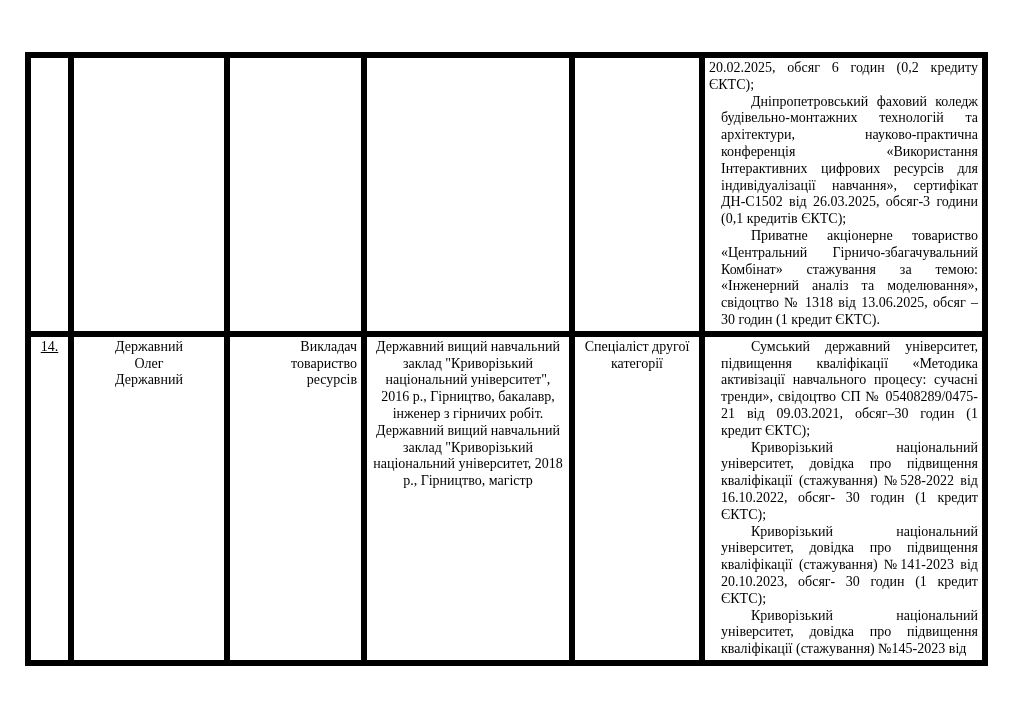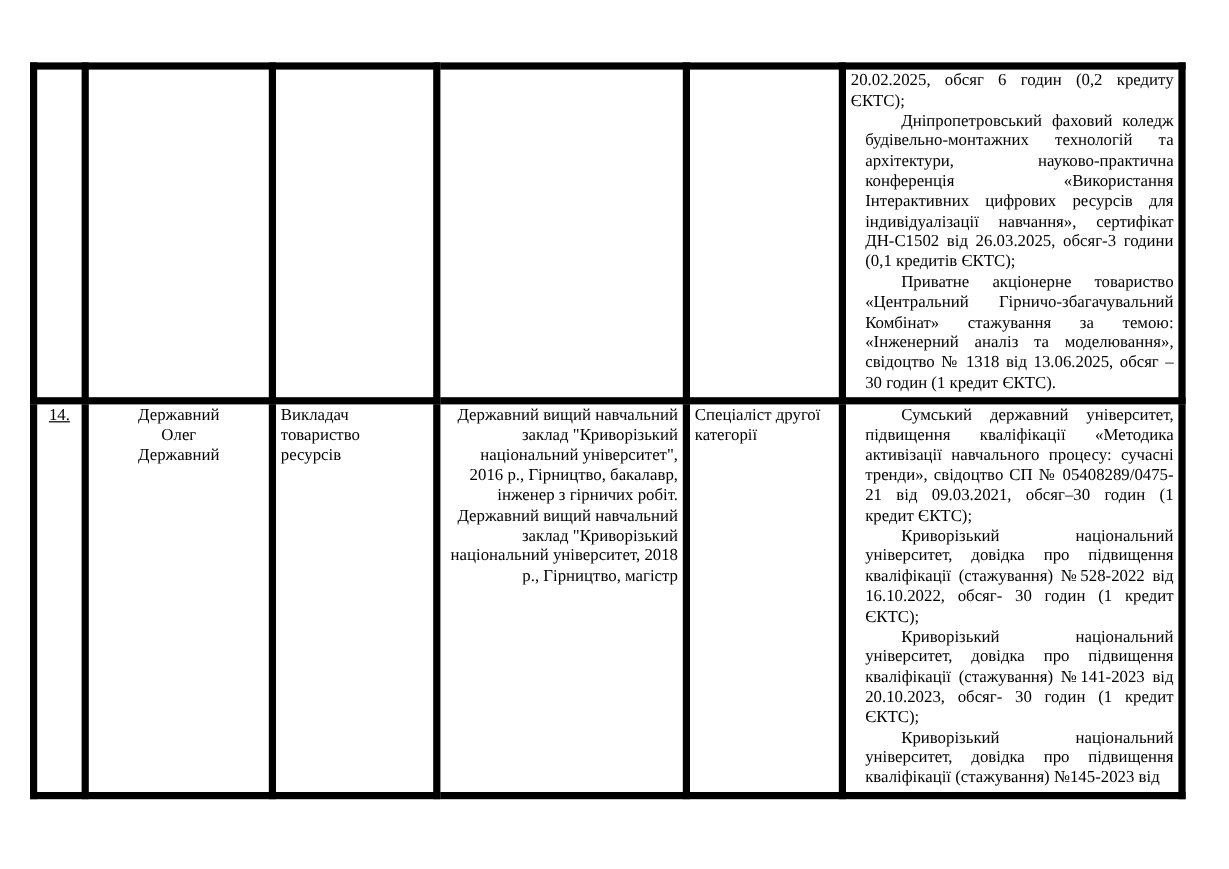--- a/index.html
+++ b/index.html
@@ -30,23 +30,23 @@
     padding: 2px 4px;
     font-size: 14px;
     line-height: 16.8px;
     overflow: hidden;
   }
   tr.row-cont  { height: 269px; }
   tr.row-main  { height: 319px; }
 
   td.c-num  { text-align: center; text-decoration: underline; }
   td.c-name { text-align: center; }
-  td.c-pos  { text-align: left; }
-  td.c-edu  { text-align: right; }
-  td.c-cat  { text-align: left; }
+  td.c-pos  { text-align: right; }
+  td.c-edu  { text-align: center; }
+  td.c-cat  { text-align: center; }
   td.c-qual {
     text-align: justify;
     padding: 1px 5px 1px 6px;
   }
   .para { margin: 0; }
   .para.indent { text-indent: 30px; margin-left: 12px; }
   .edu-para { margin: 0; }
 </style>
 </head>
 <body>

